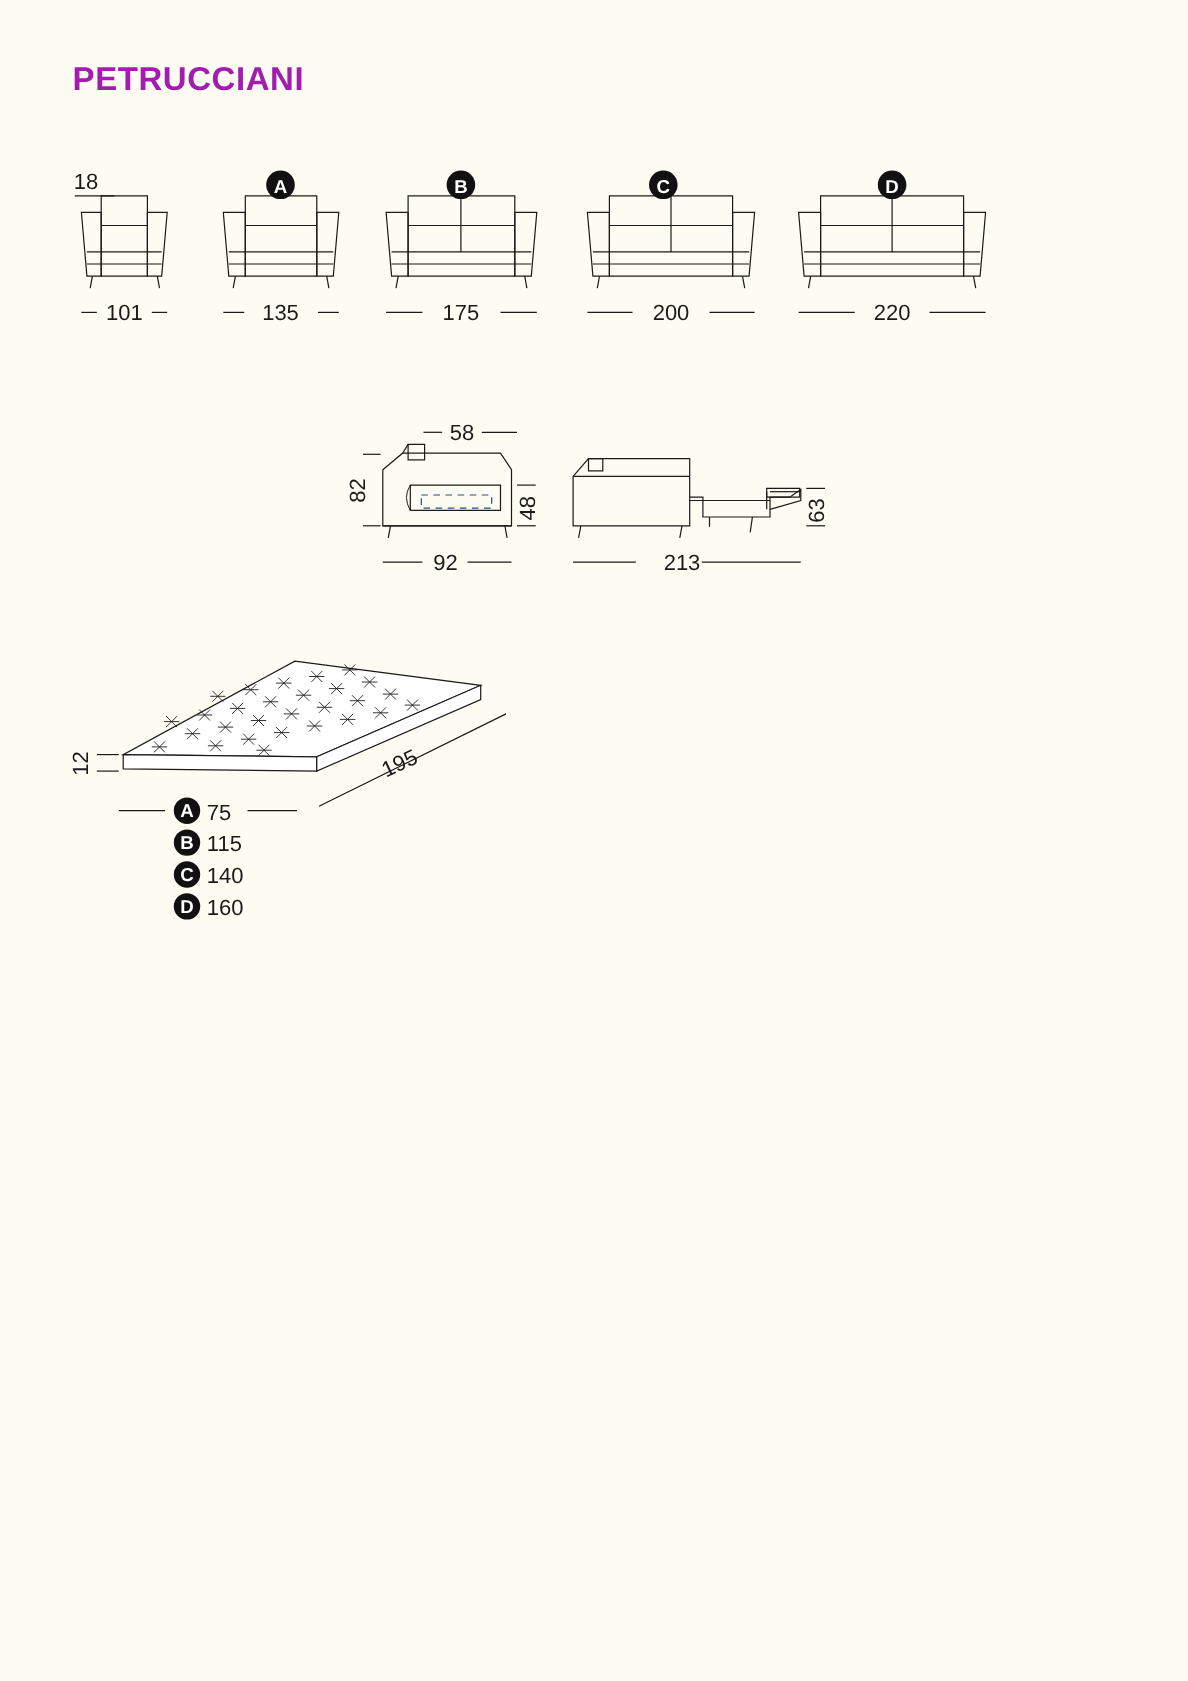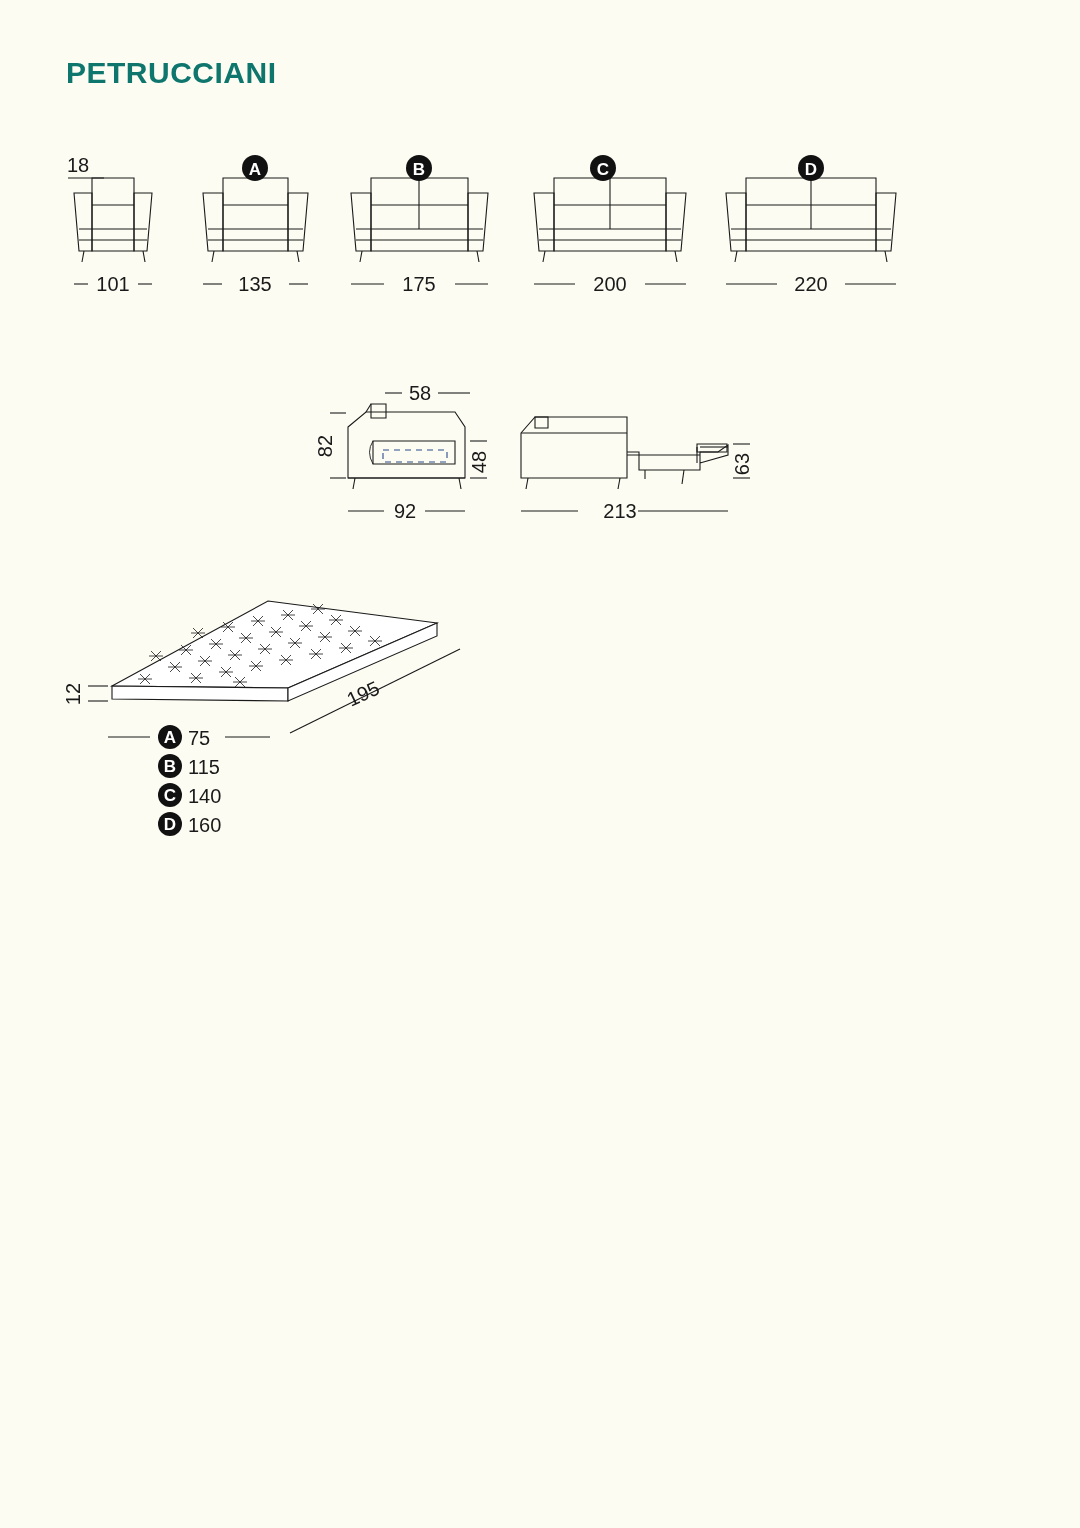--- a/index.html
+++ b/index.html
@@ -15,21 +15,21 @@
     color: #1a1a1a;
     overflow: hidden;
   }
   .page-title {
     position: absolute;
     left: 66px;
     top: 56px;
     font-size: 30px;
     font-weight: bold;
     letter-spacing: 0.5px;
-    color: #0f766e;
+    color: #a21caf;
   }
   .svg-layer {
     position: absolute;
     left: 0;
     top: 0;
     width: 1080px;
     height: 1528px;
   }
   text {
     font-family: "Liberation Sans", sans-serif;

